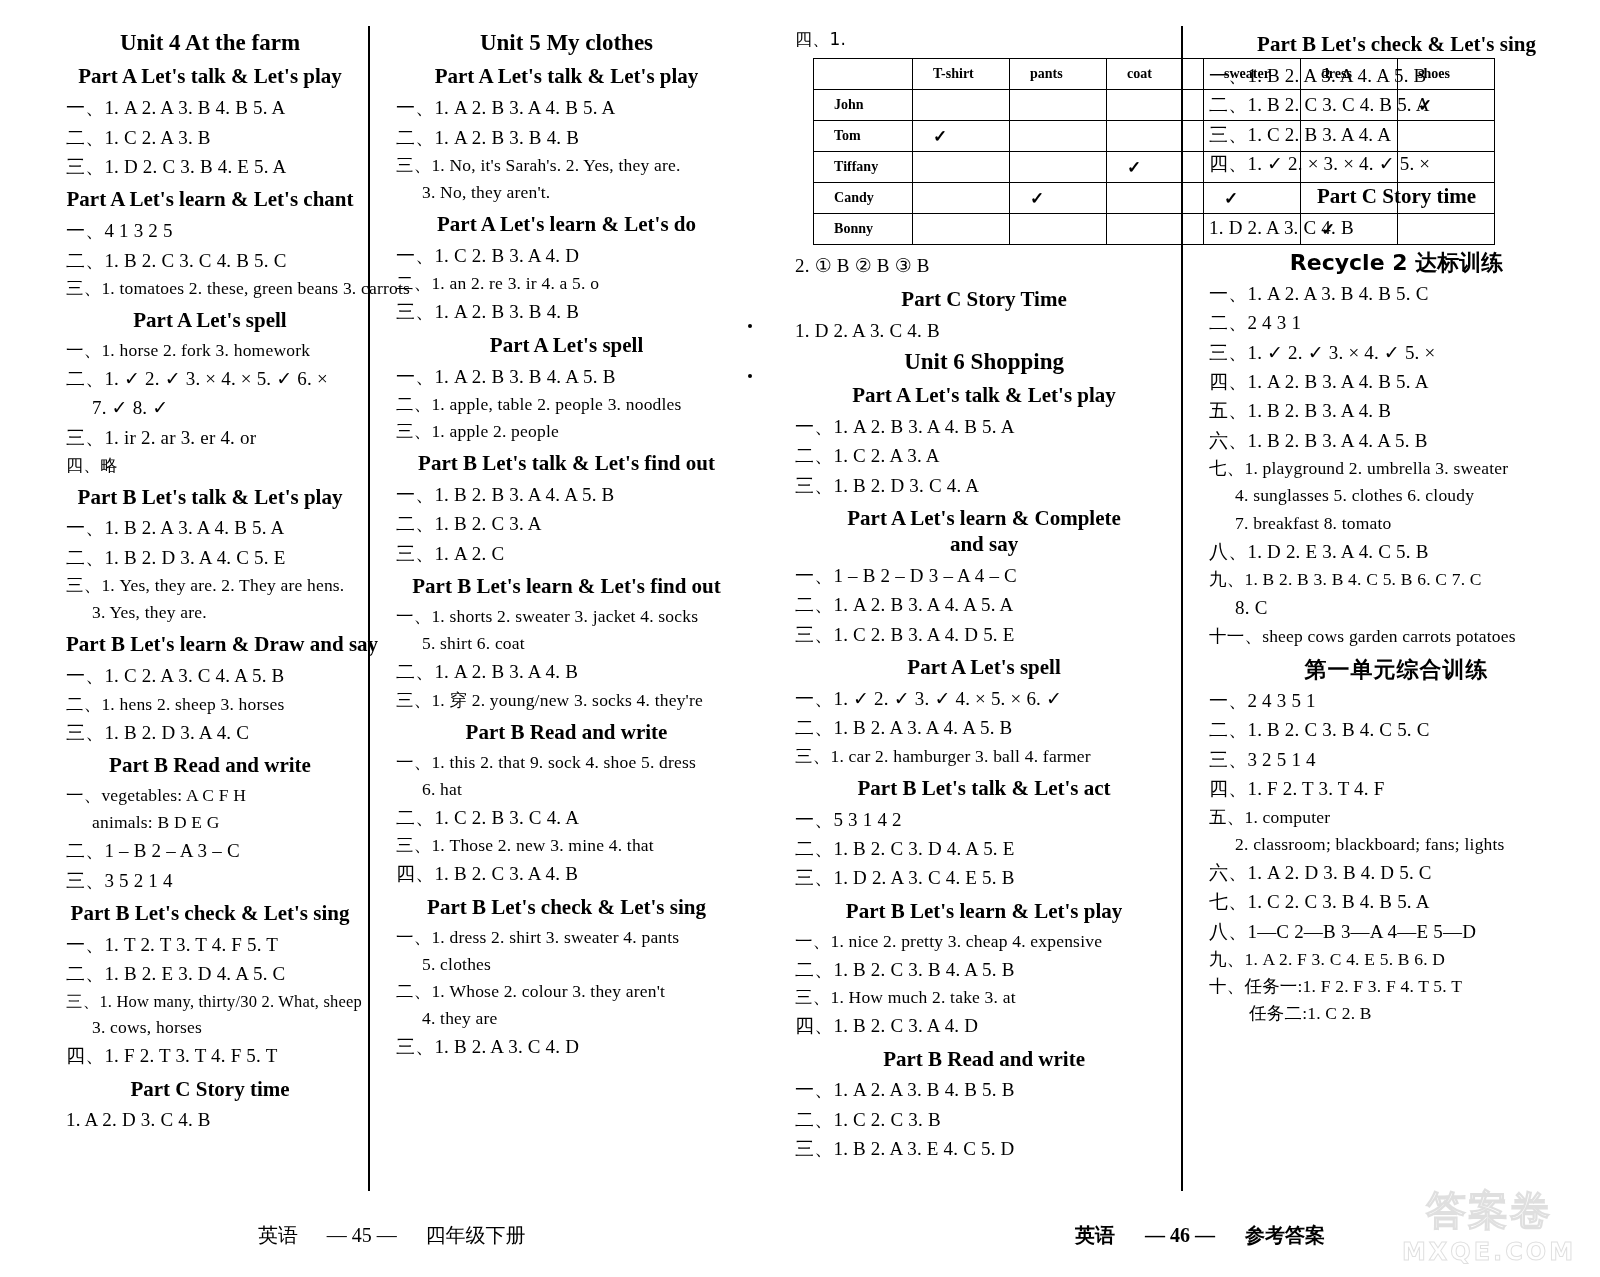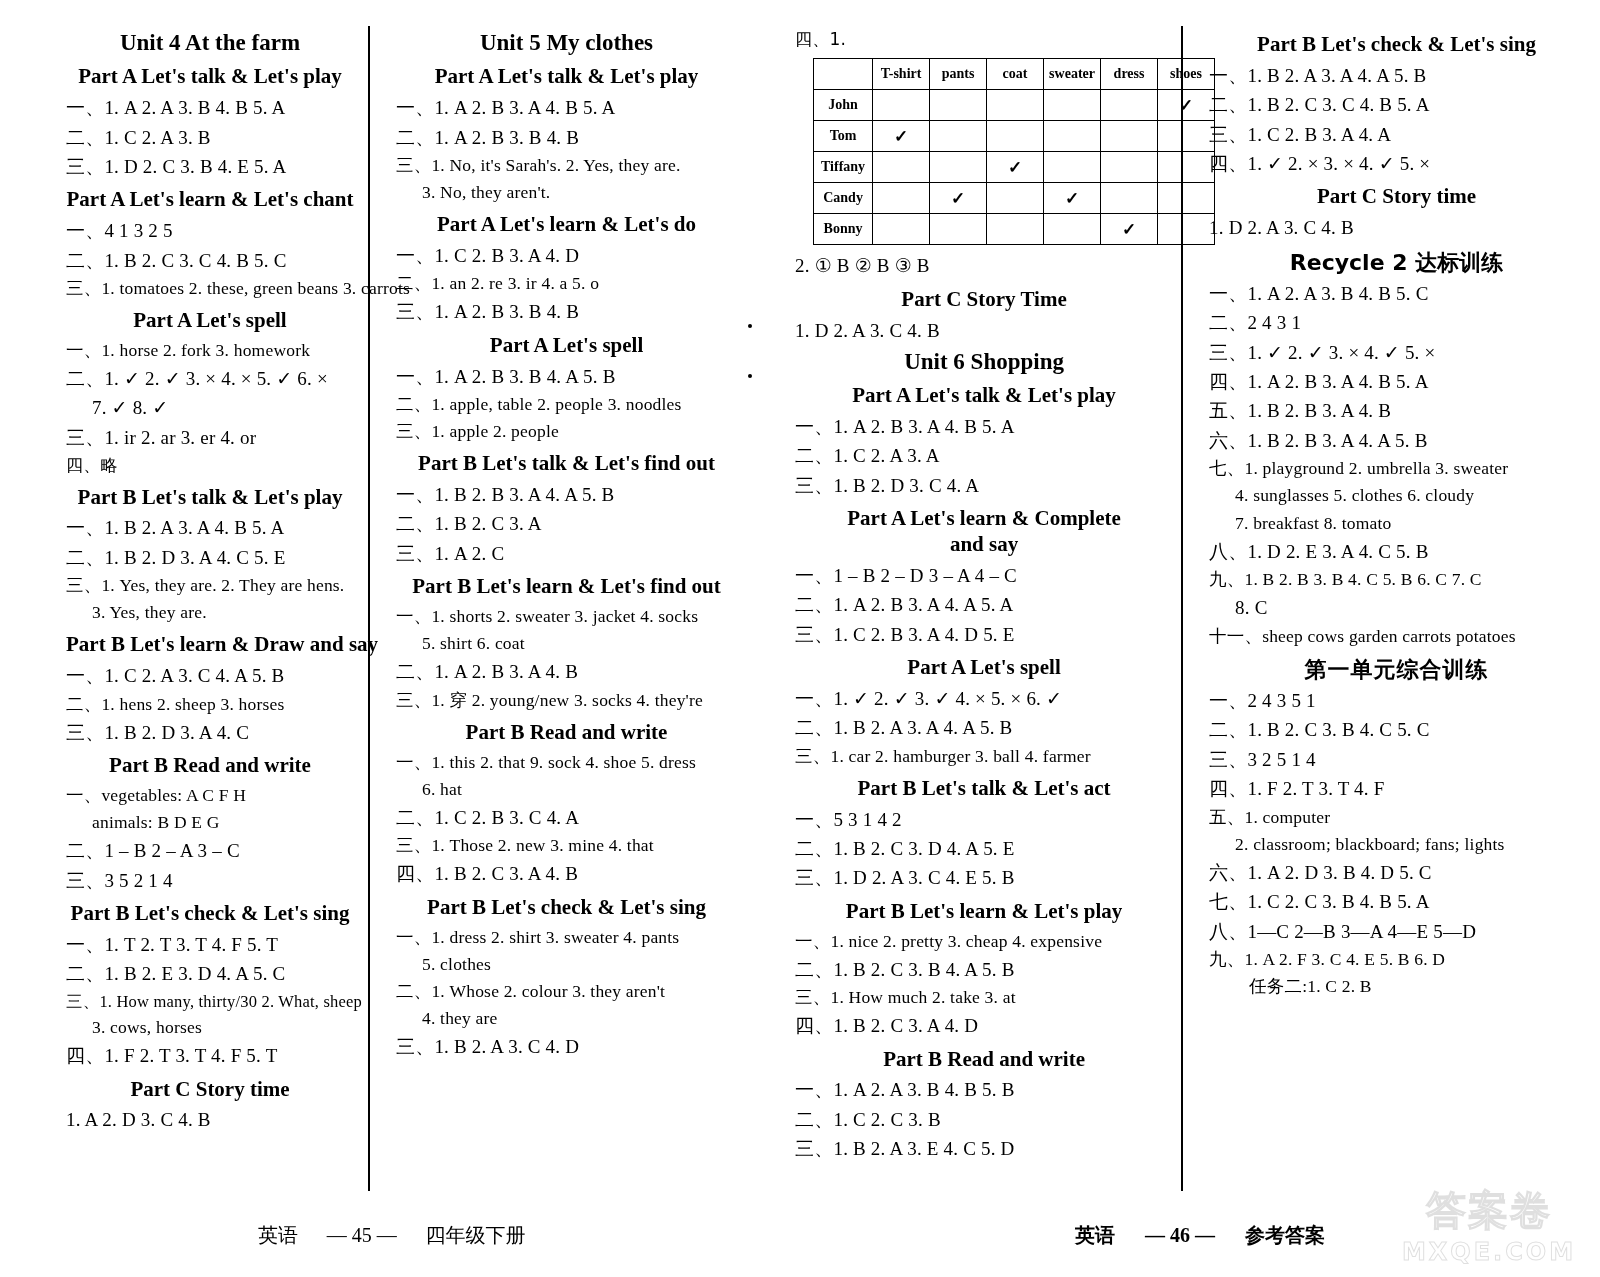--- a/index.html
+++ b/index.html
@@ -85,23 +85,23 @@
   
   .tblwrap { margin: 6px 0 6px 18px; }
   table.grid {
     border-collapse: collapse;
     font-size: 14px;
     font-family: "Liberation Serif", serif;
   }
   table.grid td, table.grid th {
     border: 1.6px solid #000;
     height: 30px;
-    text-align: center;
+    text-align: left;
     font-weight: bold;
-    padding: 0 0;
+    padding: 0 20px;
     min-width: 56px;
   }
   table.grid th.rh { min-width: 58px; }
   table.grid td.name { min-width: 58px; }
   .ck { font-size: 17px; font-weight: bold; }
 
   
   .footer {
     height: 86px;
     position: relative;
@@ -381,20 +381,21 @@
       <div class="ln">一、2   4   3   5   1</div>
       <div class="ln">二、1. B   2. C   3. B   4. C   5. C</div>
       <div class="ln">三、3   2   5   1   4</div>
       <div class="ln">四、1. F   2. T   3. T   4. F</div>
       <div class="ln small">五、1. computer</div>
       <div class="ln small indent">2. classroom; blackboard; fans; lights</div>
       <div class="ln">六、1. A   2. D   3. B   4. D   5. C</div>
       <div class="ln">七、1. C   2. C   3. B   4. B   5. A</div>
       <div class="ln">八、1—C   2—B   3—A   4—E   5—D</div>
       <div class="ln small">九、1. A   2. F   3. C   4. E   5. B   6. D</div>
+      <div class="ln small">十、任务一:1. F   2. F   3. F   4. T   5. T</div>
       <div class="ln small indent2">任务二:1. C   2. B</div>
     </div>
 
   </div>
 
   <div class="footer">
     <div class="foot-left">
       <span>英语</span>
       <span class="gap"></span>
       <span class="pg">— 45 —</span>

